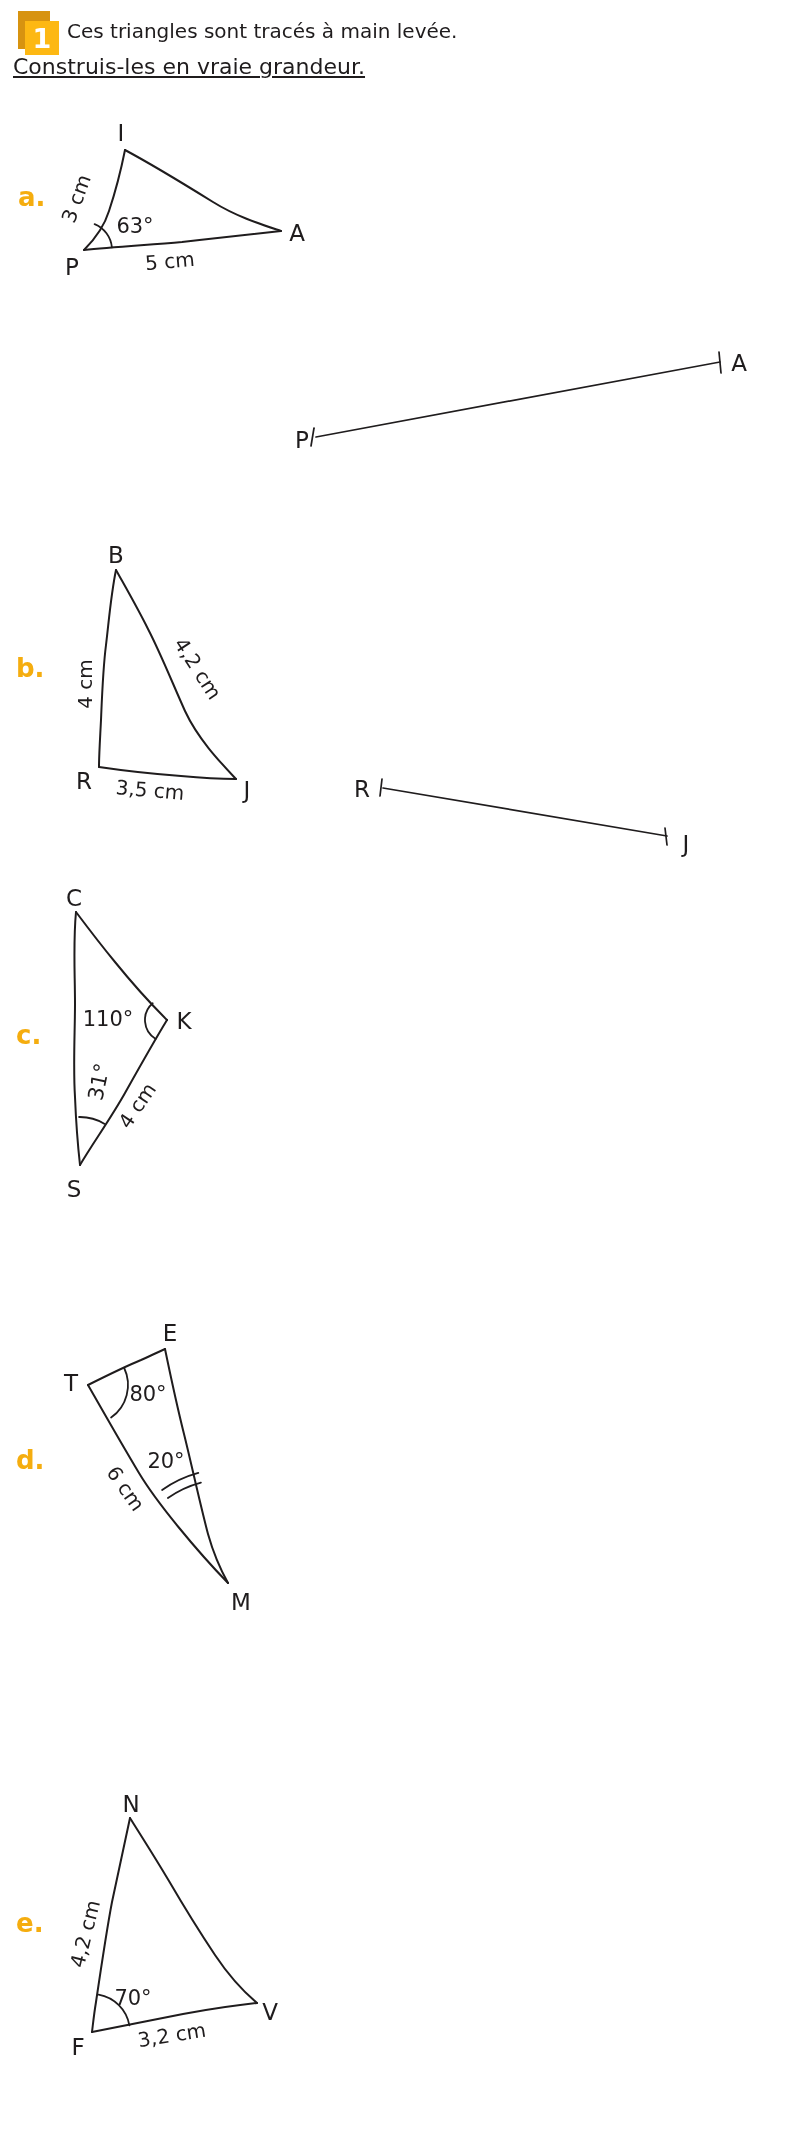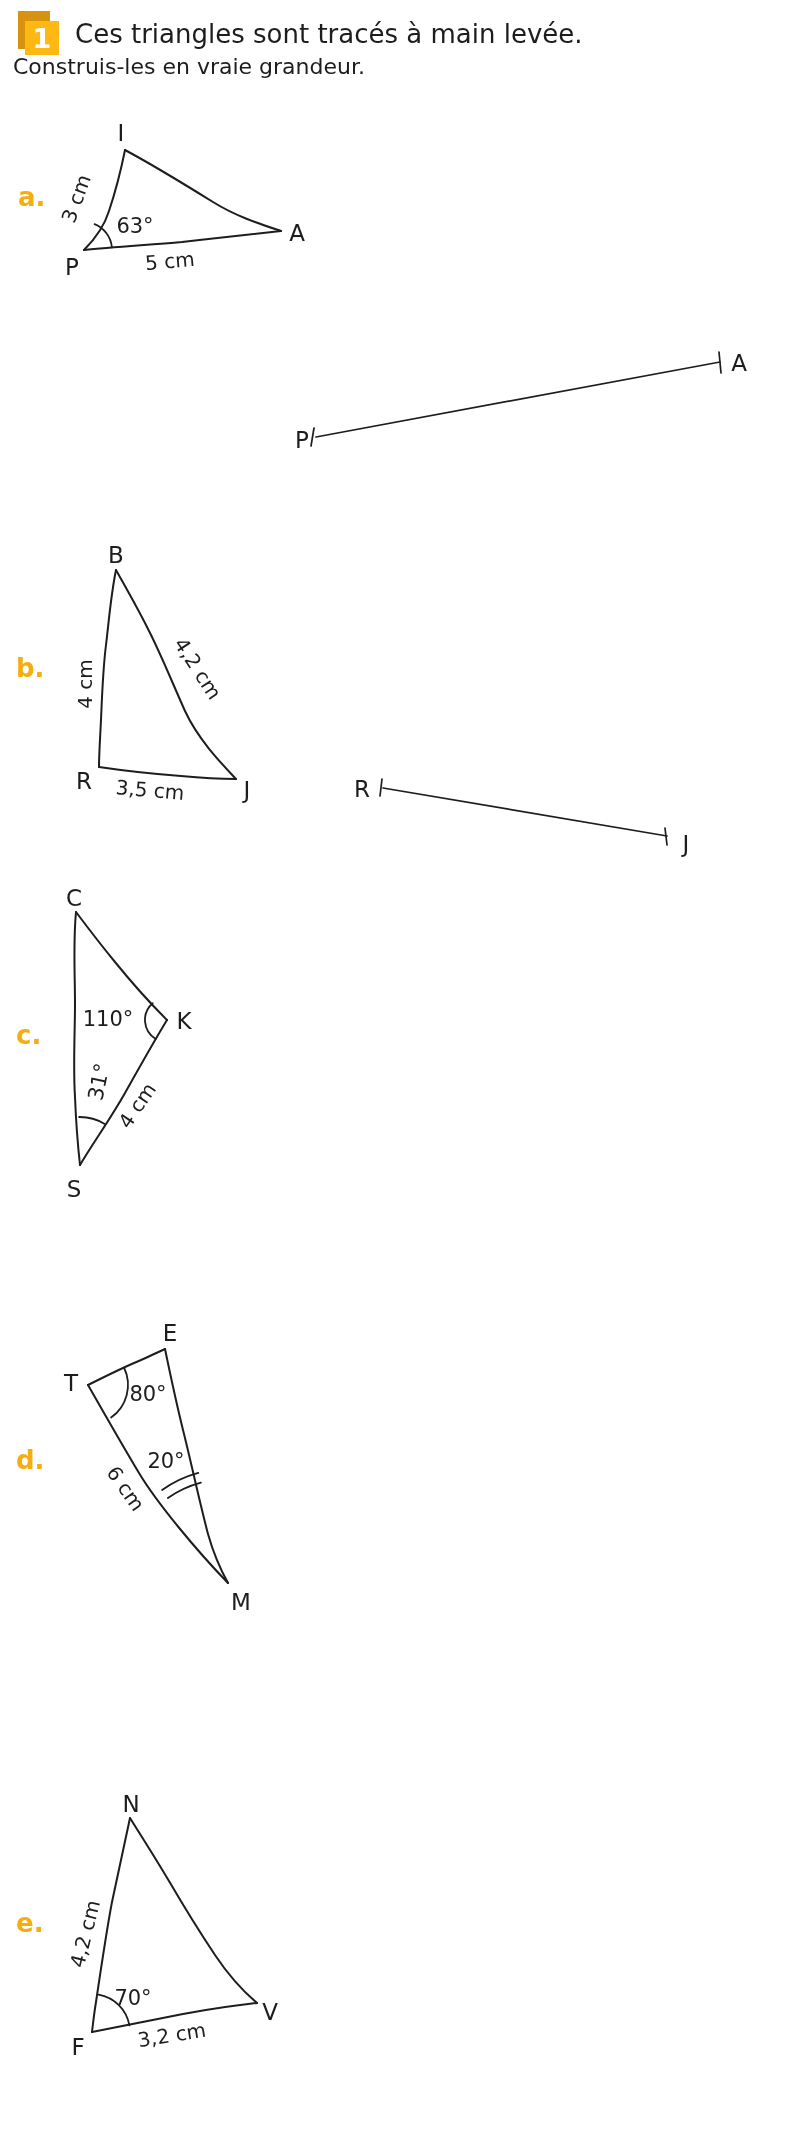--- a/index.html
+++ b/index.html
@@ -8,22 +8,22 @@
     --badge-back:#d79310;
     --ink:#1f1c1d;
   }
   *{margin:0;padding:0;box-sizing:border-box;}
   body{background:#ffffff;font-family:"DejaVu Sans",sans-serif;}
   .page{position:relative;width:803px;height:2138px;background:#ffffff;overflow:hidden;}
   .badge{position:absolute;left:18px;top:11px;width:42px;height:46px;}
   .badge-back{position:absolute;left:0;top:0;width:32px;height:38px;background:var(--badge-back);}
   .badge-front{position:absolute;left:7px;top:10px;width:34px;height:34px;background:var(--badge-front);
     color:#ffffff;font-size:27px;font-weight:bold;display:flex;align-items:center;justify-content:center;}
-  .title-line1{position:absolute;left:67px;top:19px;font-size:26px;color:var(--ink);margin-left:8px;}
-  .title-line2{position:absolute;left:13px;top:54px;font-size:22px;color:var(--ink);}
+  .title-line1{position:absolute;left:67px;top:19px;font-size:20px;color:var(--ink);}
+  .title-line2{position:absolute;left:13px;top:54px;font-size:22px;color:var(--ink);text-decoration:underline;}
   svg.sheet{position:absolute;left:0;top:0;}
   .fh{fill:none;stroke:var(--ink);stroke-width:2;stroke-linecap:round;stroke-linejoin:round;}
   .arc{fill:none;stroke:var(--ink);stroke-width:1.8;stroke-linecap:round;}
   .cline{fill:none;stroke:var(--ink);stroke-width:1.7;stroke-linecap:round;}
   text{fill:var(--ink);font-family:"DejaVu Sans",sans-serif;}
   .vlabel{font-size:23px;}
   .slabel{font-size:20px;}
   .alabel{font-size:21px;}
   .itemlabel{font-size:26px;font-weight:bold;fill:var(--accent);}
 </style>

